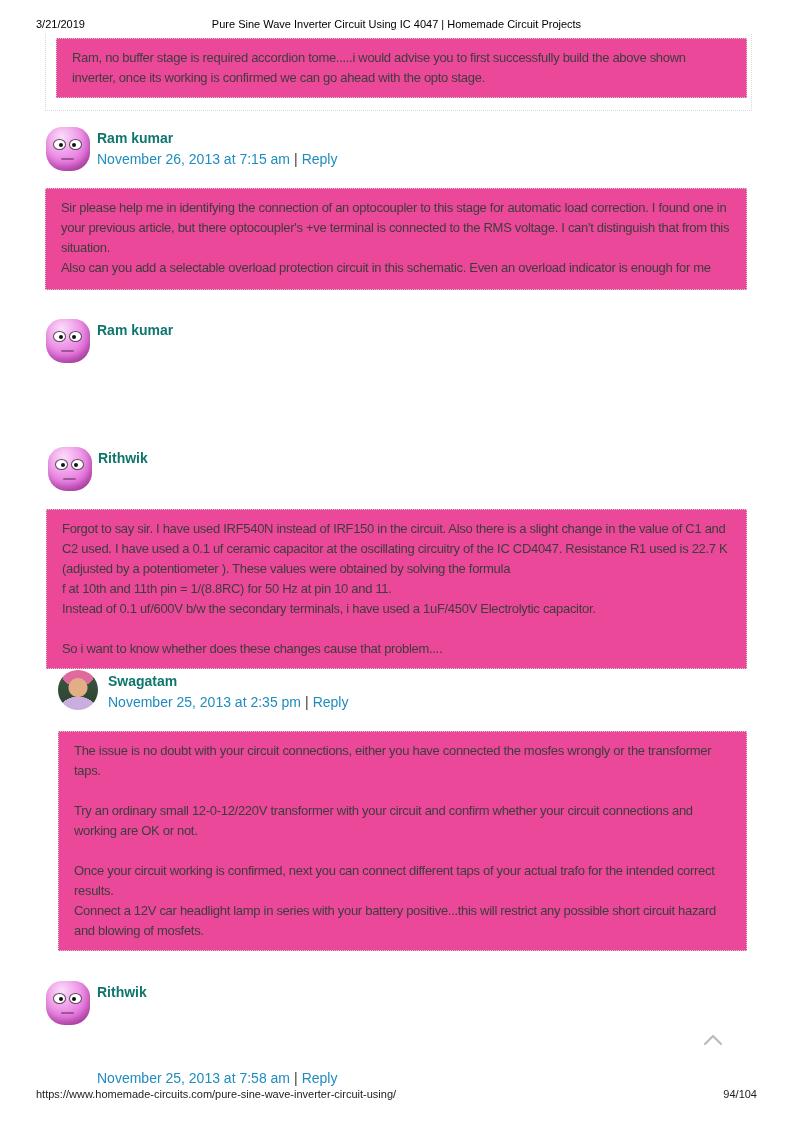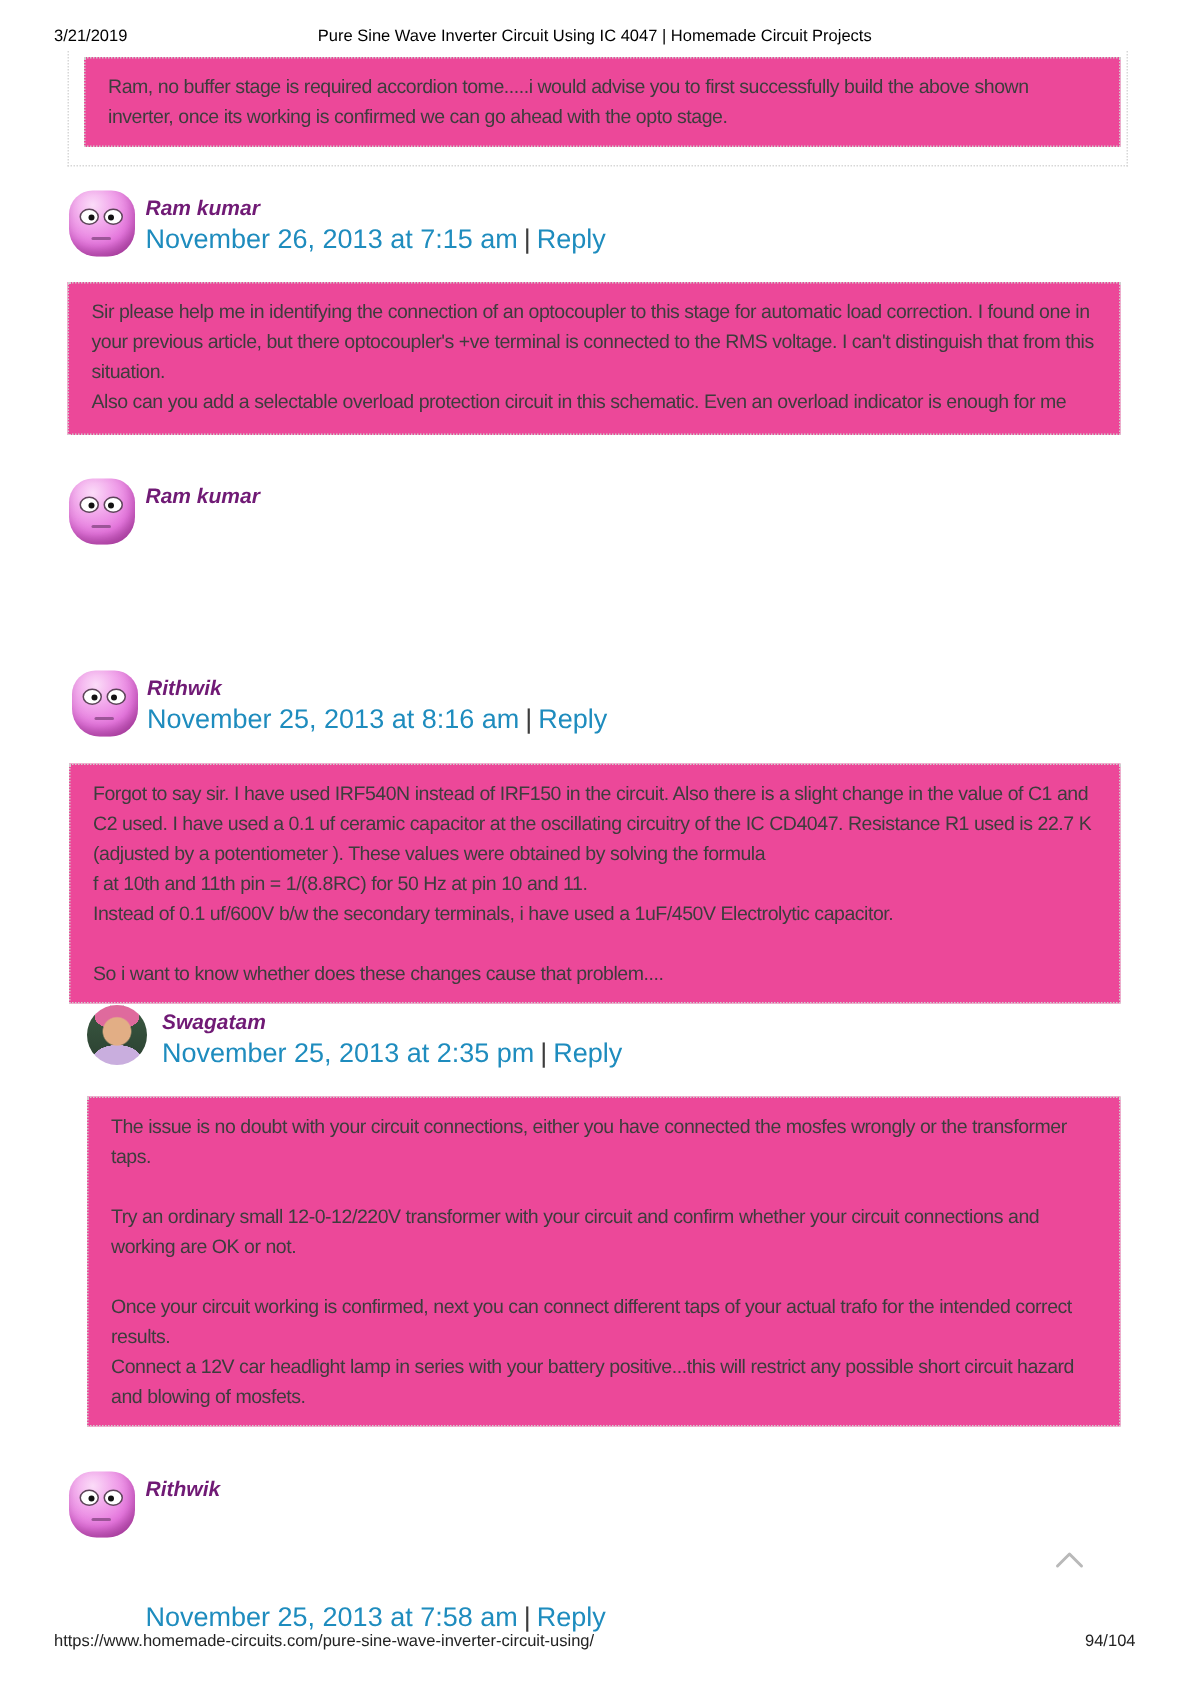--- a/index.html
+++ b/index.html
@@ -18,22 +18,22 @@
     position:absolute; box-sizing:border-box;
     border:1px dotted #cfcfcf; background:#ec4899;
     padding:9px 15px; font-size:13px; letter-spacing:-0.3px;
     line-height:20px; color:#3d3d3d; white-space:pre-line;
   }
   .outer-tail {
     position:absolute; left:45px; top:34px; width:707px; height:77px;
     border:1px dotted #d7d7d7; border-top:none; box-sizing:border-box;
   }
 
-  .author { position:absolute; font-size:14px; font-weight:bold; color:#701a75; line-height:16px;font-style:italic; }
-  .meta { position:absolute; font-size:18px; line-height:18px; color:#3d3d3d;text-align:right; }
+  .author { position:absolute; font-size:14px; font-weight:bold; color:#0f766e; line-height:16px; }
+  .meta { position:absolute; font-size:14px; line-height:18px; color:#3d3d3d;text-align:right; }
   .meta a { color:#1e8cbe; text-decoration:none; cursor:pointer; }
   .sep { color:#3d3d3d; padding:0 4px; }
 
   
   .avatar-emoji {
     position:absolute; width:44px; height:44px;
     border-radius:36% 36% 42% 42%;
     background: radial-gradient(circle at 36% 22%, #fbdcf8 0%, #f2a9ec 30%, #e678de 62%, #c14fb6 88%, #8e3a88 100%);
     box-shadow: inset -2px -5px 7px rgba(110,20,100,0.35);
   }
@@ -101,23 +101,20 @@
   <div class="avatar-emoji" style="left:48px; top:447px;">
     <div class="eye l">
         <div class="pupil"></div>
       </div>
     <div class="eye r">
         <div class="pupil"></div>
       </div>
     <div class="mouth"></div>
   </div>
   <div class="author" style="left:98px; top:450px;">Rithwik</div>
-  <div class="meta" style="left:98px; top:470px;">
-    <a>November 25, 2013 at 8:16 am</a><span class="sep">|</span><a>Reply</a>
-  </div>
   <div class="cbox" style="left:46px; top:509px; width:701px; min-height:156px;">Forgot to say sir. I have used IRF540N instead of IRF150 in the circuit. Also there is a slight change in the value of C1 and C2 used. I have used a 0.1 uf ceramic capacitor at the oscillating circuitry of the IC CD4047. Resistance R1 used is 22.7 K (adjusted by a potentiometer ). These values were obtained by solving the formula
 f at 10th and 11th pin = 1/(8.8RC) for 50 Hz at pin 10 and 11.
 Instead of 0.1 uf/600V b/w the secondary terminals, i have used a 1uF/450V Electrolytic capacitor.
 
 So i want to know whether does these changes cause that problem....</div>
 
   <div class="avatar-photo" style="left:58px; top:670px;"></div>
   <div class="author" style="left:108px; top:673px;">Swagatam</div>
   <div class="meta" style="left:108px; top:693px;">
     <a>November 25, 2013 at 2:35 pm</a><span class="sep">|</span><a>Reply</a>

